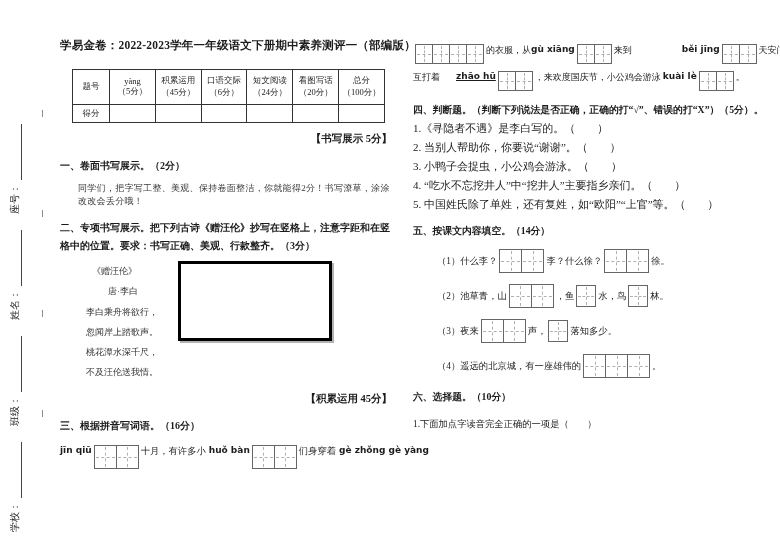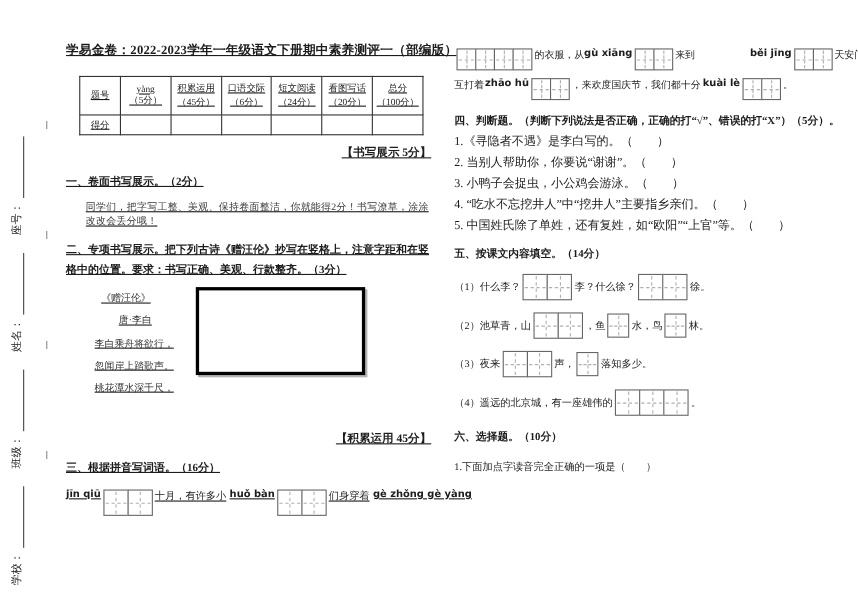--- a/index.html
+++ b/index.html
@@ -6,21 +6,21 @@
   #page{position:relative;width:780px;height:540px;background:#ffffff;overflow:hidden;
         font-family:"Liberation Serif",serif;color:#1c1c1c;}
   
   .seal-rot{position:absolute;left:8px;top:532px;transform:rotate(-90deg);transform-origin:0 0;
             width:450px;display:flex;align-items:center;gap:16px;font-size:10px;color:#222;white-space:nowrap;}
   .seal-field{display:inline-flex;align-items:flex-end;}
   .seal-fill{display:inline-block;width:56px;height:12px;border-bottom:1px solid #444;margin-left:4px;}
   .seal-dashes{position:absolute;left:42px;top:110px;width:1px;height:330px;
                background:repeating-linear-gradient(to bottom,#8a8a8a 0 7px,transparent 7px 100px);}
   
-  #col-left{position:absolute;left:60px;top:38px;width:332px;text-decoration:underline;}
+  #col-left{position:absolute;left:60px;top:38px;width:332px;}
   #col-right{position:absolute;left:413px;top:44px;width:338px;font-size:9.5px;}
   .title{font-weight:700;font-size:11.5px;white-space:nowrap;letter-spacing:.2px;}
   
   table.score{border-collapse:collapse;margin-top:16px;margin-left:12px;width:313px;table-layout:fixed;}
   table.score td{border:1px solid #333;text-align:center;font-size:8.5px;padding:0;vertical-align:middle;}
   table.score .hcell{height:34px;}
   table.score .r2{height:17px;}
   table.score col.c0{width:37px;}
   .banner{text-align:right;font-weight:700;font-size:10.5px;margin-top:9px;}
   .qtitle{font-weight:700;font-size:10px;margin-top:11px;line-height:1.8;}
@@ -40,21 +40,21 @@
   .g .c{width:21px;height:22px;border:1px solid #666;margin-left:-1px;position:relative;background:#fff;}
   .g .c:first-child{margin-left:0;}
   .g .c::before{content:"";position:absolute;left:50%;top:1px;bottom:1px;width:0;border-left:1px dashed #b0b0b0;}
   .g .c::after{content:"";position:absolute;top:50%;left:1px;right:1px;height:0;border-top:1px dashed #b0b0b0;}
   .g-top .c{width:16px;height:18px;}
   .g-sm .c{width:18px;height:20px;}
   
   .rline{display:flex;align-items:flex-start;white-space:nowrap;font-size:9px;margin-bottom:7px;}
   .rtitle{font-weight:700;font-size:9.8px;white-space:nowrap;margin-top:13px;}
   .judge-item{font-size:11px;margin-top:4px;white-space:nowrap;}
-  .fill-item{margin-top:11px;font-size:9.3px;display:flex;align-items:center;white-space:nowrap;}
+  .fill-item{margin-top:11px;font-size:9.3px;display:flex;align-items:center;white-space:nowrap;margin-left:24px;}
   .choice-item{font-size:9.3px;margin-top:14px;}
 </style>
 </head>
 <body>
 
 <div id="page">
 
   <div>
     <div class="seal-rot">
       <span class="seal-field">
@@ -137,20 +137,21 @@
 
     <div class="qtitle">二、专项书写展示。把下列古诗《赠汪伦》抄写在竖格上，注意字距和在竖格中的位置。要求：书写正确、美观、行款整齐。（3分）</div>
 
     <div class="poem-wrap">
       <div class="poem">
         <div class="pt">《赠汪伦》</div>
         <div class="pa">唐·李白</div>
         <div class="pl">李白乘舟将欲行，</div>
         <div class="pl">忽闻岸上踏歌声。</div>
         <div class="pl">桃花潭水深千尺，</div>
+        <div class="pl">不及汪伦送我情。</div>
       </div>
       <div class="copybox"></div>
     </div>
 
     <div class="banner">【积累运用 45分】</div>
     <div class="qtitle">三、根据拼音写词语。（16分）</div>
 
     <div class="flexline" style="margin-top:10px;font-size:9.3px;">
       <span class="py">jīn qiū</span>
       <span class="g">
@@ -187,26 +188,26 @@
       <span class="py" style="margin-left:2px;padding-left:48px;">běi jīng</span>
       <span class="g g-top">
           <span class="c"></span>
           <span class="c"></span>
         </span>
       <span>天安门广场，相</span>
     </div>
 
     <div class="rline">
       <span>互打着</span>
-      <span class="py" style="margin-left:1px;">zhāo hū</span>
-      <span class="g g-top">
-          <span class="c"></span>
-          <span class="c"></span>
-        </span>
-      <span>，来欢度国庆节，我们都十分</span>
+      <span class="py" style="margin-left:16px;text-decoration:underline;">zhāo hū</span>
+      <span class="g g-top">
+          <span class="c"></span>
+          <span class="c"></span>
+        </span>
+      <span>，来欢度国庆节，小公鸡会游泳</span>
       <span class="py" style="margin-left:2px;">kuài lè</span>
       <span class="g g-top">
           <span class="c"></span>
           <span class="c"></span>
         </span>
       <span>。</span>
     </div>
 
     <div class="rtitle">四、判断题。（判断下列说法是否正确，正确的打“√”、错误的打“X”）（5分）。</div>
     <div class="judge-item">1.《寻隐者不遇》是李白写的。（　　）</div>

